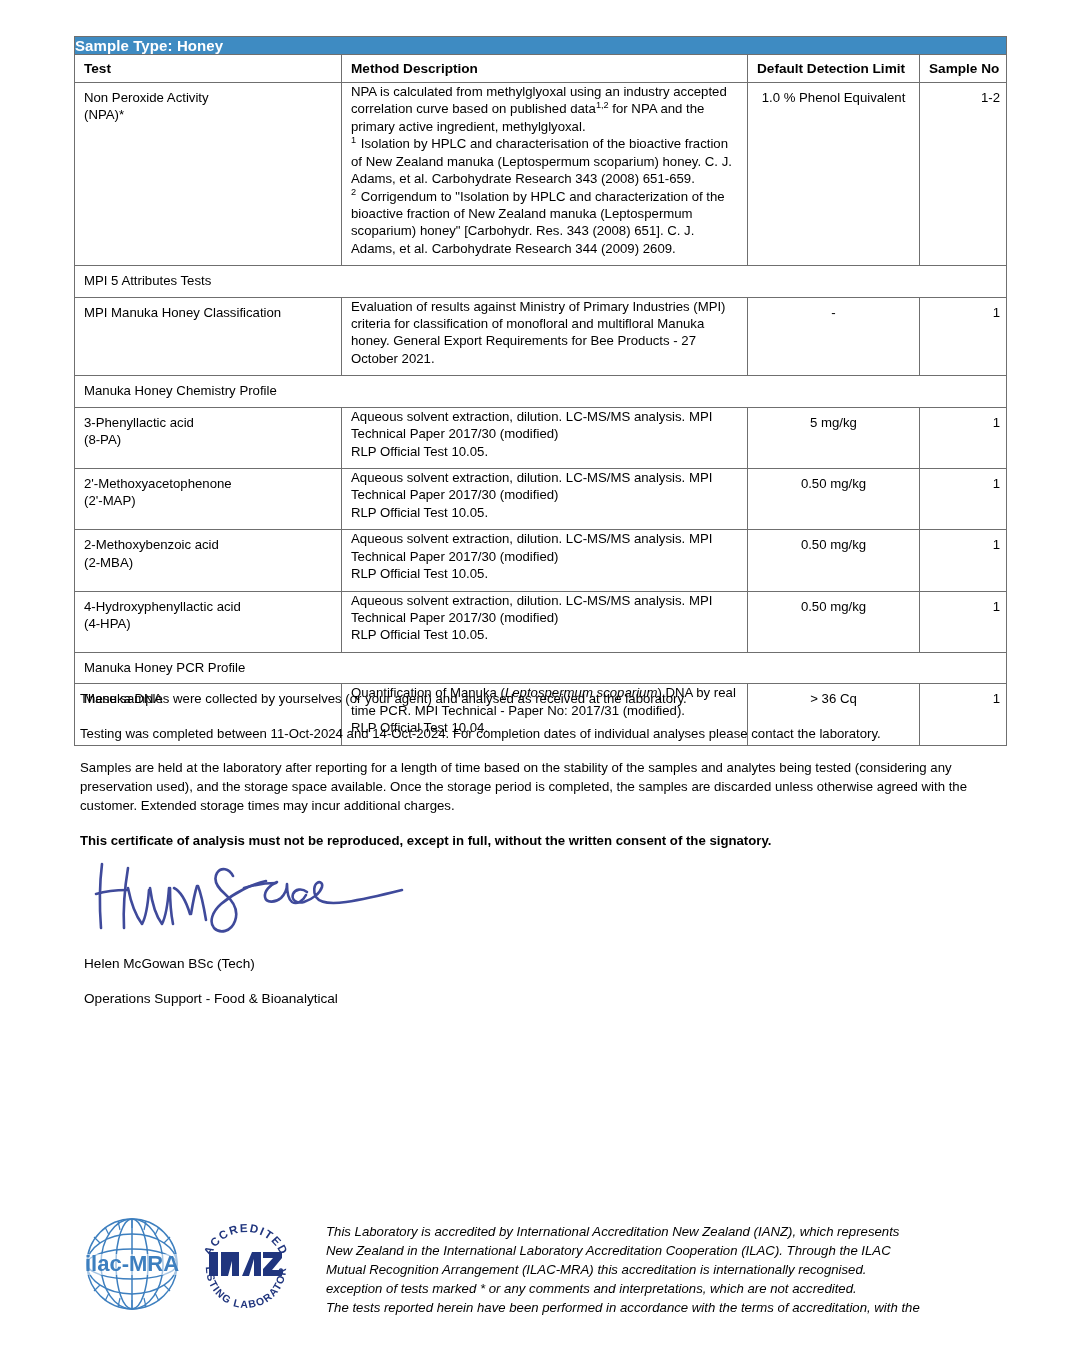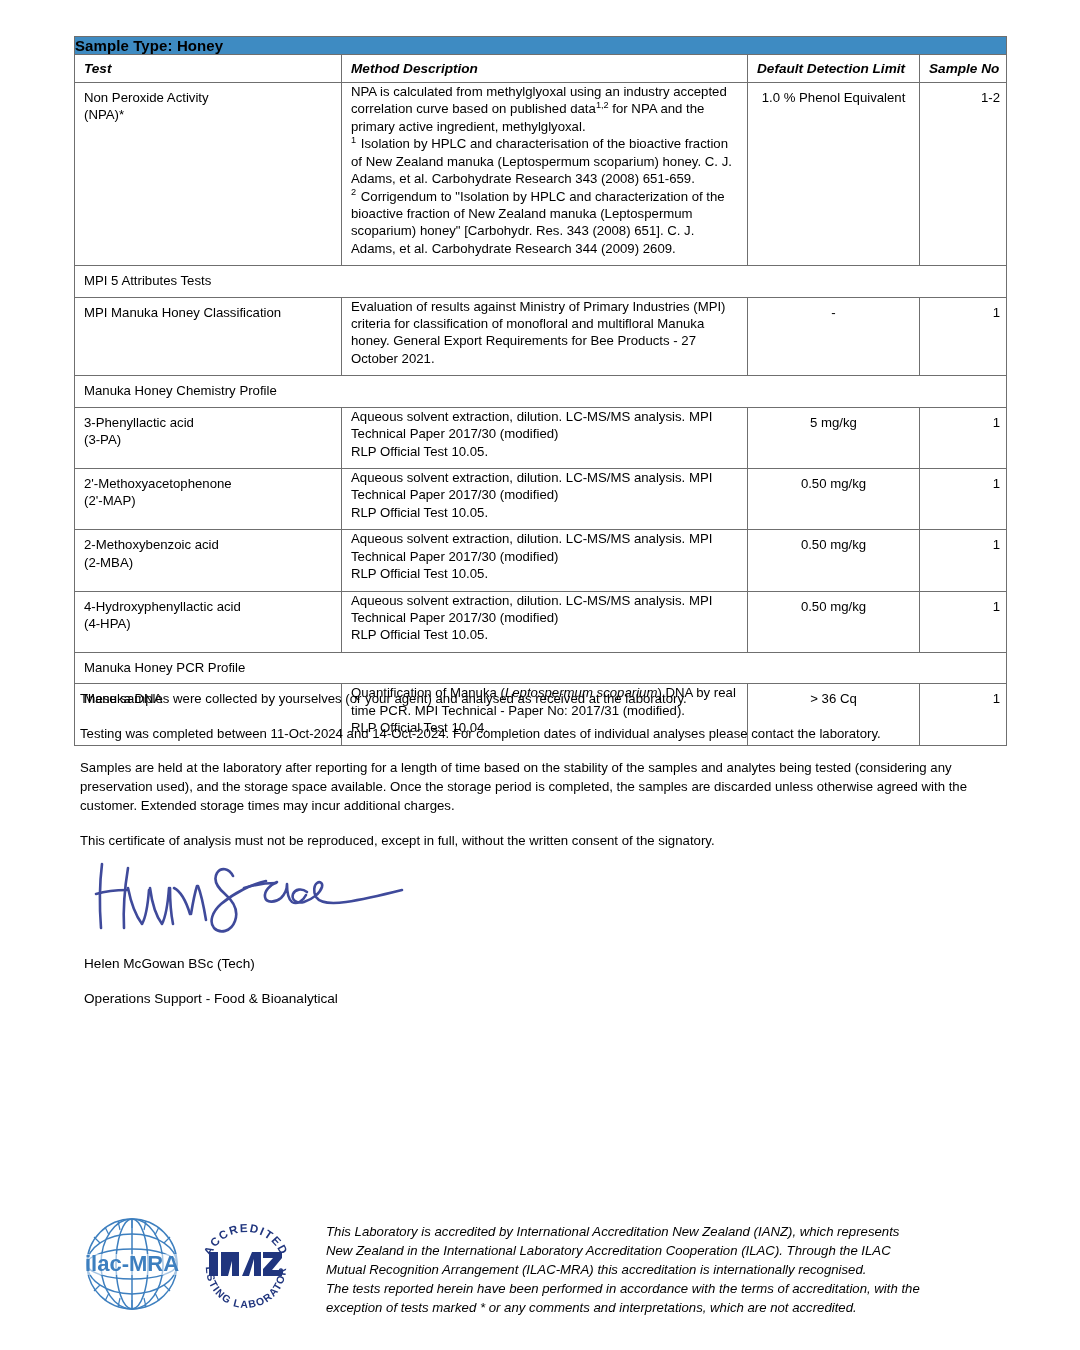--- a/index.html
+++ b/index.html
@@ -33,33 +33,32 @@
     font-size: 13.2px;
   }
   .coa-table td, .coa-table th {
     border: 1px solid #6f6f6f;
     padding: 0;
     vertical-align: top;
     text-align: left;
   }
   .sample-type-bar {
     background: #3e8bc2;
-    color: #000000;
+    color: #ffffff;
     font-weight: bold;
     font-size: 15px;
     padding: 7px 0 7px 10px;
     border: 1px solid #2f6f9e;
     letter-spacing: .1px;
   }
   .hdr th {
     font-weight: bold;
     font-size: 13.6px;
     padding: 6px 26px 6px 9px;
     white-space: nowrap;
-    font-style: italic;
   }
   .hdr th.c-ddl, .hdr th.c-sno { text-align: right; }
 
   .col-test    { width: 267px; }
   .col-method  { width: 406px; }
   .col-ddl     { width: 172px; }
   .col-sno     { width: 87px; }
 
   td.c-test   { padding: 6px 8px 8px 9px; line-height: 1.32; }
   td.c-method { padding: 0 8px 8px 9px; line-height: 1.32; }
@@ -79,21 +78,21 @@
   
   .notes {
     position: absolute;
     left: 80px;
     top: 690px;
     width: 926px;
     font-size: 13.2px;
     line-height: 1.42;
   }
   .notes p { margin: 0 0 16px 0; }
-  .notes p:last-child { margin-bottom: 16px; }
+  .notes p:last-child { margin-bottom: 16px; font-weight: bold; }
 
   
   .sig-wrap {
     position: absolute;
     left: 80px;
     top: 858px;
     width: 430px;
   }
   .sig-svg { display: block; margin-left: 14px; }
   .sig-name {
@@ -175,21 +174,21 @@
         <td class="c-sno">1</td>
       </tr>
 
       <tr>
         <td class="section-row" colspan="4">Manuka Honey Chemistry Profile</td>
       </tr>
 
       <tr>
         <td class="c-test">
           <div>3-Phenyllactic acid</div>
-          <div>(3-PA)</div>
+          <div>(8-PA)</div>
         </td>
         <td class="c-method">
           <div>Aqueous solvent extraction, dilution. LC-MS/MS analysis. MPI Technical Paper 2017/30 (modified)</div>
           <div><span class="bold">RLP Official Test 10.05</span><span>.</span></div>
         </td>
         <td class="c-ddl">5 mg/kg</td>
         <td class="c-sno">1</td>
       </tr>
 
       <tr>
@@ -325,18 +324,18 @@
         <polygon points="29,64 29,40 38,40 38,56 38,40 47,40 47,64 40,64 40,49 36,64"></polygon>
         <polygon points="50,64 60,40 69,40 69,64 62,64 62,47 57,64"></polygon>
         <polygon points="71,40 90,40 90,46 80,58 90,58 90,64 71,64 71,57 81,46 71,46"></polygon>
       </g>
     </svg>
 
     <div class="footer-text">
       <div>This Laboratory is accredited by International Accreditation New Zealand (IANZ), which represents</div>
       <div>New Zealand in the International Laboratory Accreditation Cooperation (ILAC).  Through the ILAC</div>
       <div>Mutual Recognition Arrangement (ILAC-MRA) this accreditation is internationally recognised.</div>
+      <div>exception of tests marked * or any comments and interpretations, which are not accredited.</div>
       <div>The tests reported herein have been performed in accordance with the terms of accreditation, with the</div>
-      <div>exception of tests marked * or any comments and interpretations, which are not accredited.</div>
     </div>
   </div>
 
 </div>
 
 </body></html>

